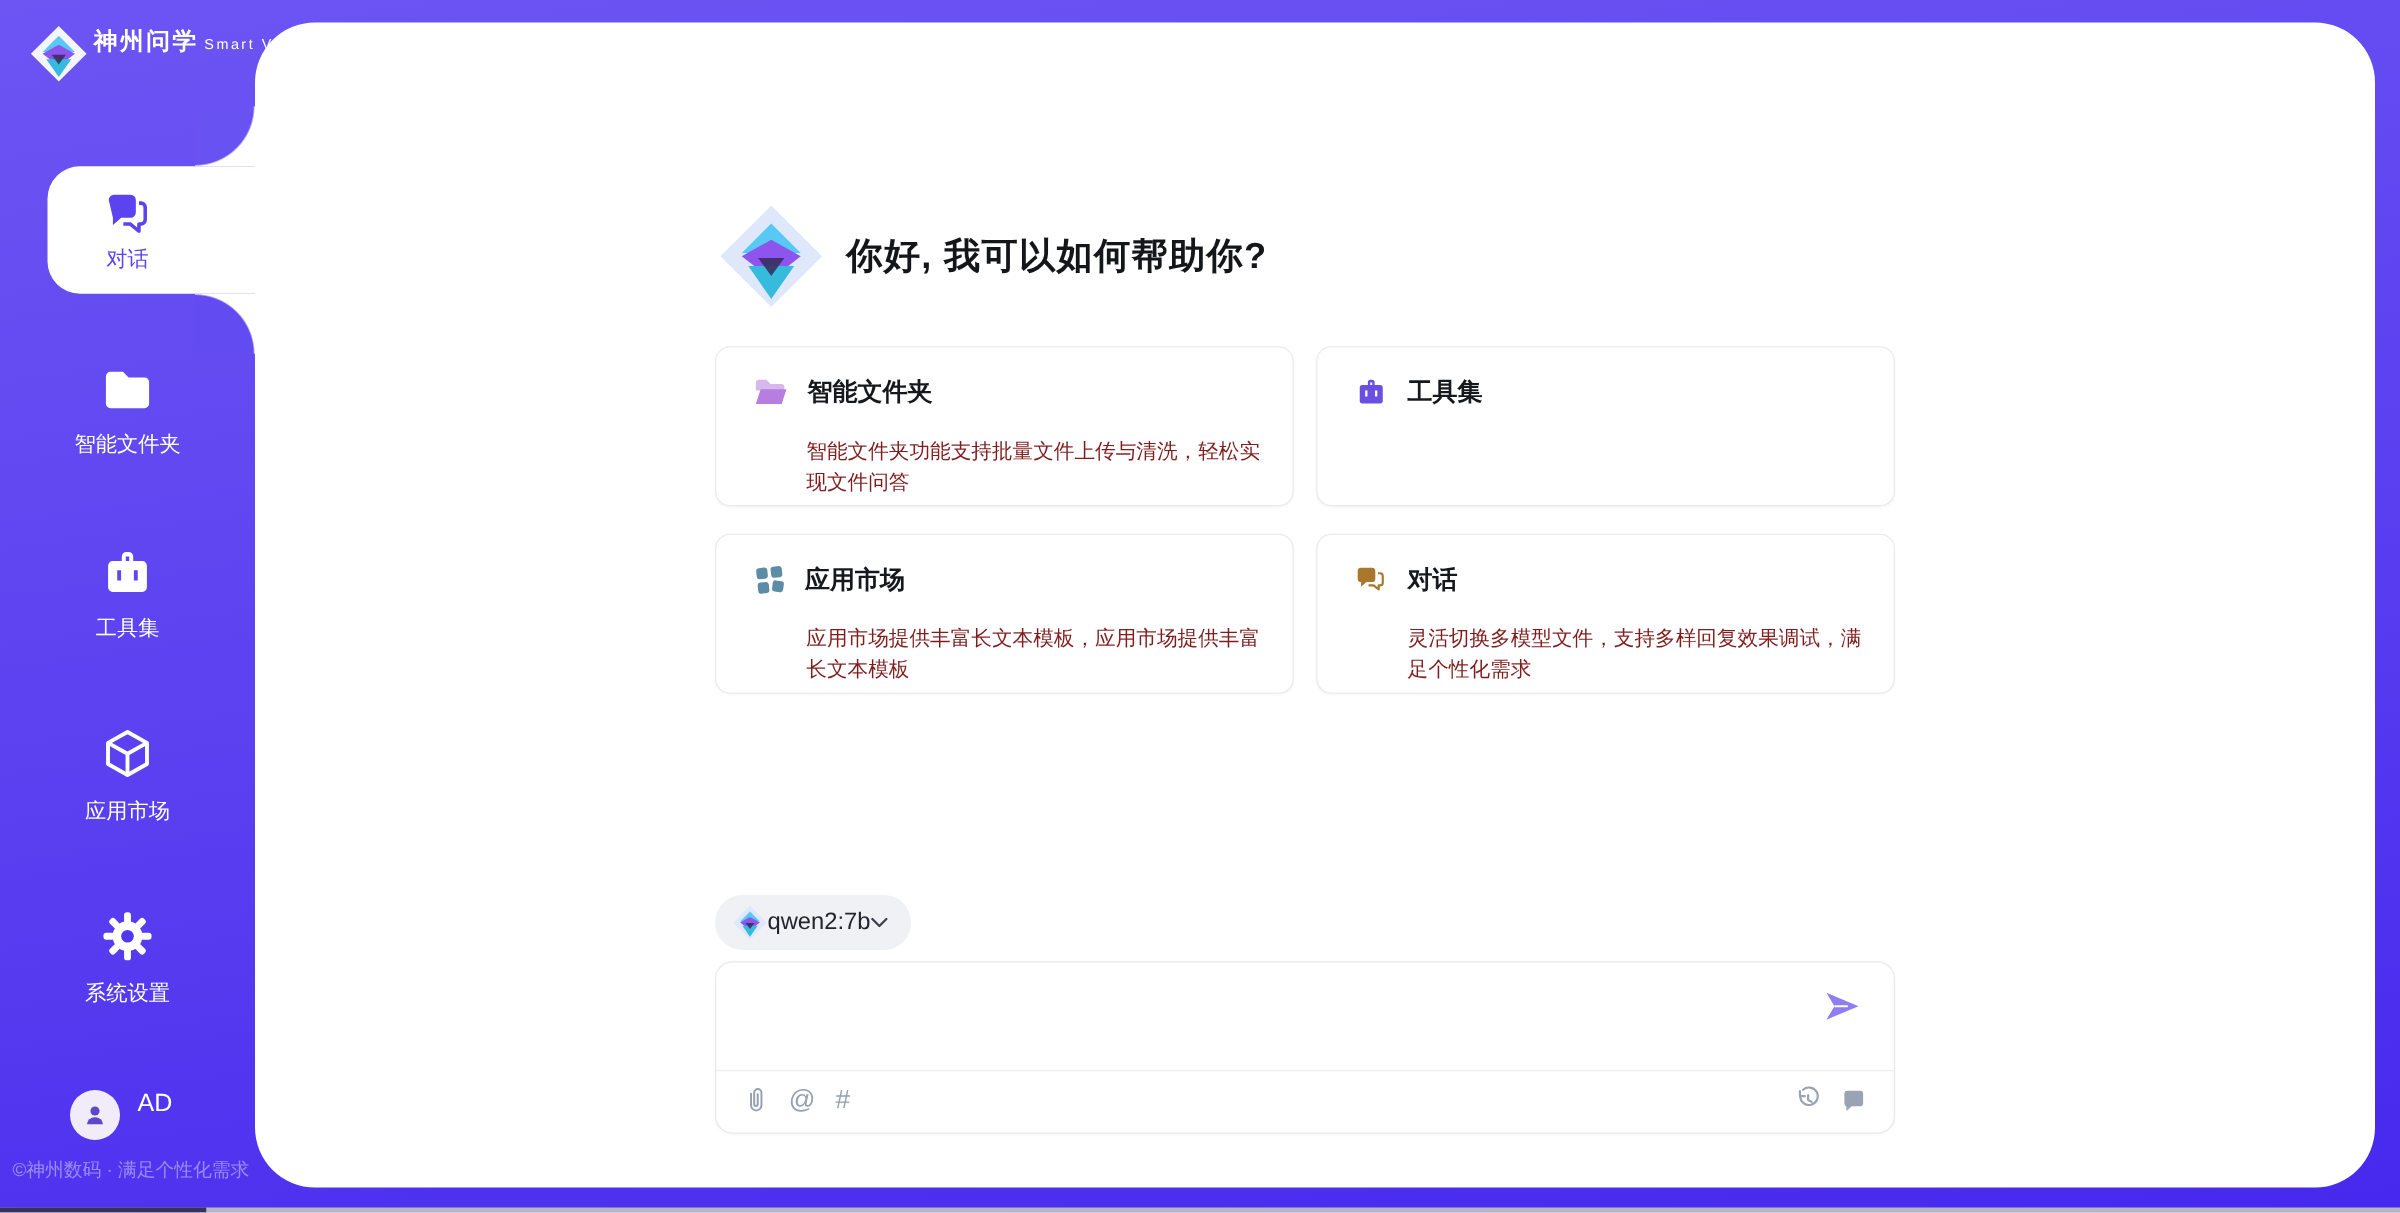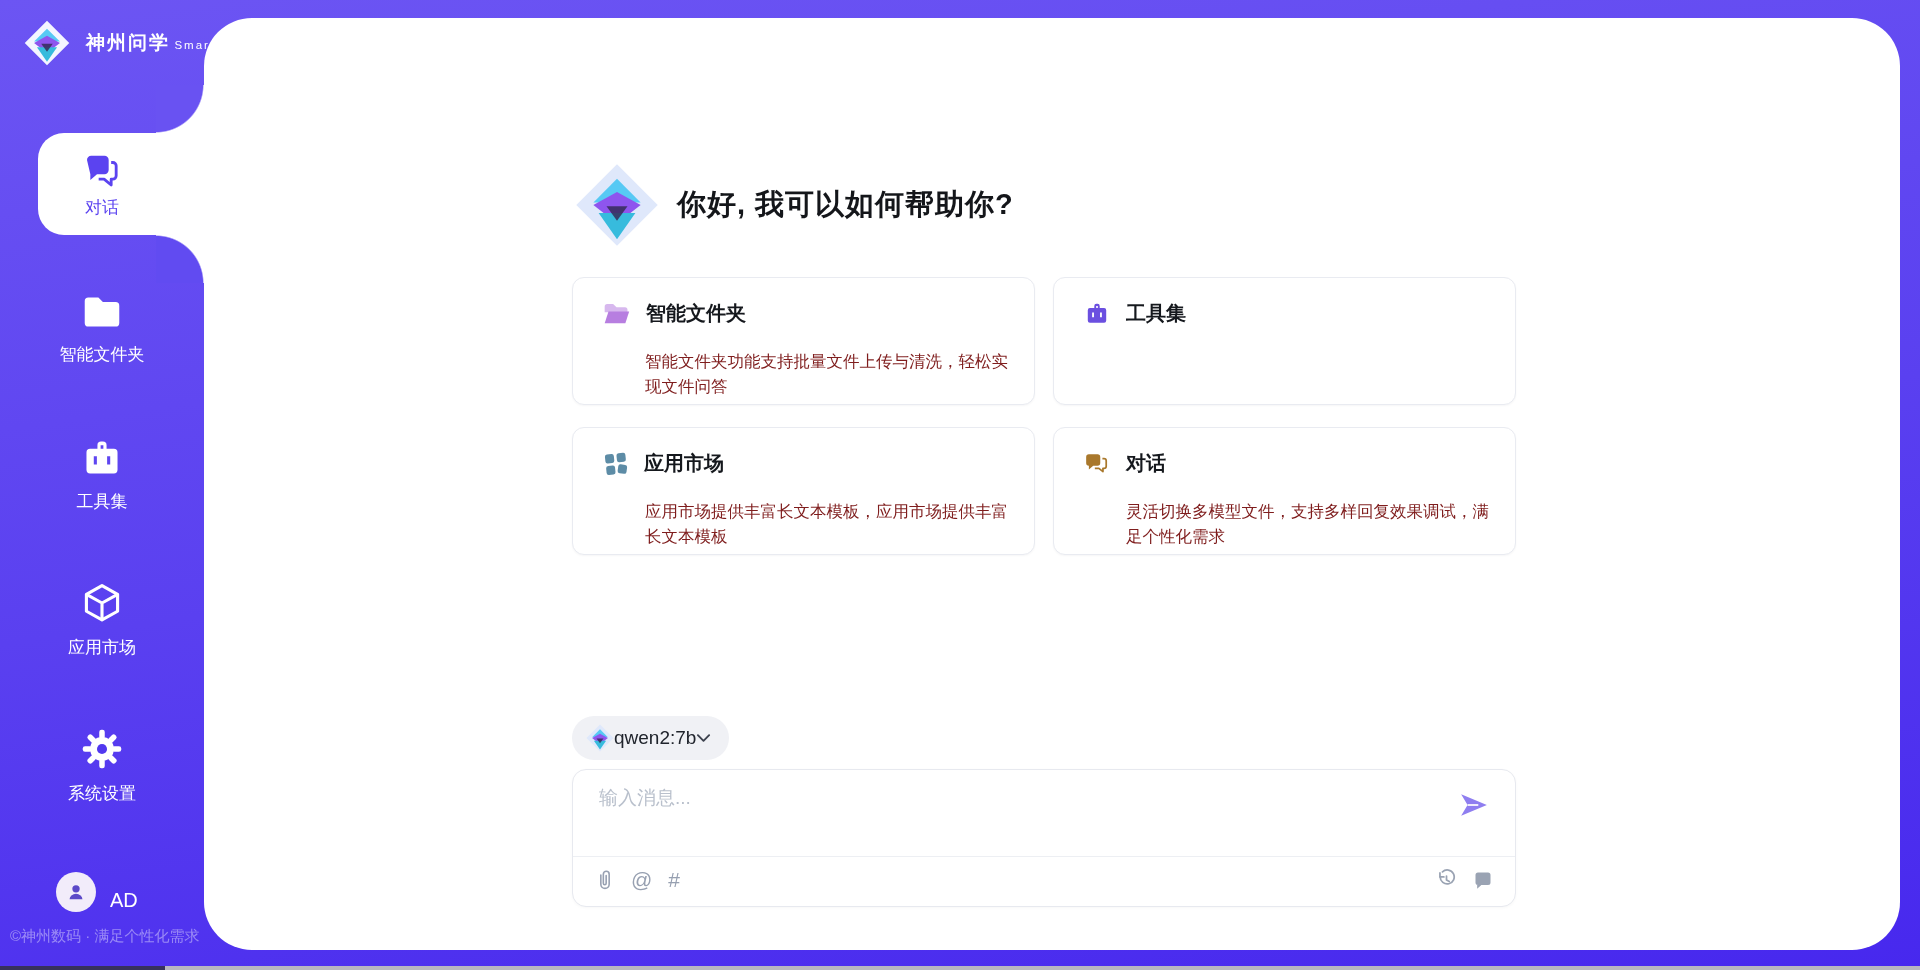--- a/index.html
+++ b/index.html
@@ -5,38 +5,38 @@
   html,body{margin:0;padding:0;}
   body{width:1920px;height:970px;overflow:hidden;font-family:"Liberation Sans","DejaVu Sans",sans-serif;}
   .app{position:relative;width:1920px;height:970px;
        background:linear-gradient(172deg,#6C55F3 0%,#5A40F0 52%,#4728EE 100%);}
 
   
   .main-panel{position:absolute;left:204px;top:18px;width:1696px;height:932px;
               background:#fff;border-radius:48px;}
 
   
-  .logo{position:absolute;left:24px;top:20px;display:flex;align-items:center;gap:16px;color:#f4f6ff;}
+  .logo{position:absolute;left:24px;top:20px;display:flex;align-items:flex-start;gap:5px;color:#f4f6ff;}
   .logo-text .cn{font-size:19px;font-weight:bold;color:#fff;letter-spacing:2px;}
   .logo-text .en{font-size:11.5px;color:#fff;letter-spacing:2px;margin-top:2px;}
 
   .nav-item{position:absolute;left:0;width:204px;text-align:center;color:#fff;cursor:pointer;}
   .nav-item .lbl{display:block;font-size:17px;margin-top:7px;}
 
   .tab-active{position:absolute;left:38px;top:133px;width:170px;height:102px;background:#fff;
               border-radius:26px 0 0 26px;}
   .tab-inner{position:absolute;left:0;top:0;width:128px;height:102px;display:flex;flex-direction:column;
              align-items:center;justify-content:center;color:#5b43f0;cursor:pointer;}
   .tab-inner .lbl{font-size:17px;margin-top:6px;color:#5b43f0;}
   .filler-top{position:absolute;left:156px;top:85px;width:48px;height:48px;
               background:radial-gradient(circle 48px at 0 0,#6952f2 97%,#fff 100%);}
   .filler-bottom{position:absolute;left:156px;top:235px;width:48px;height:48px;
               background:radial-gradient(circle 48px at 0 100%,#614bf1 97%,#fff 100%);}
 
-  .user-row{position:absolute;left:56px;top:872px;display:flex;align-items:flex-end;gap:14px;cursor:pointer;}
+  .user-row{position:absolute;left:56px;top:872px;display:flex;align-items:flex-start;gap:14px;cursor:pointer;}
   .avatar{width:40px;height:40px;border-radius:50%;background:#f2ecfa;display:flex;
           align-items:center;justify-content:center;}
   .user-row .initials{color:#fff;font-size:20px;}
   .side-footer{position:absolute;left:10px;top:927px;width:190px;font-size:15px;
                color:rgba(255,255,255,.42);white-space:nowrap;}
 
   
   .greeting{position:absolute;left:575px;top:163px;display:flex;align-items:center;gap:18px;}
   .greeting h1{margin:0;font-size:29px;font-weight:bold;color:#14161a;letter-spacing:1px;text-align:center;}
 
@@ -258,21 +258,20 @@
     </span>
     <span class="val">qwen2:7b</span>
     <span style="line-height:0;">
       <svg width="15" height="10" viewBox="0 0 16 10" fill="none" stroke="#3c414d" stroke-width="2" stroke-linecap="round" stroke-linejoin="round">
         <path d="M2 2 L8 8 L14 2"></path>
       </svg>
     </span>
   </div>
 
   <div class="composer">
-    <input type="text" placeholder="输入消息..." style="">
     <span class="send-btn">
       <svg width="30" height="26" viewBox="0 0 28 24">
         <path d="M2 2 L26 12 L2 22 L8 12 Z" fill="#8f7ef0"></path>
         <path d="M8 12 H18" stroke="#fff" stroke-width="1.6"></path>
       </svg>
     </span>
     <div class="divider"></div>
 
     <div class="tools-left">
       <span class="svg-btn">

